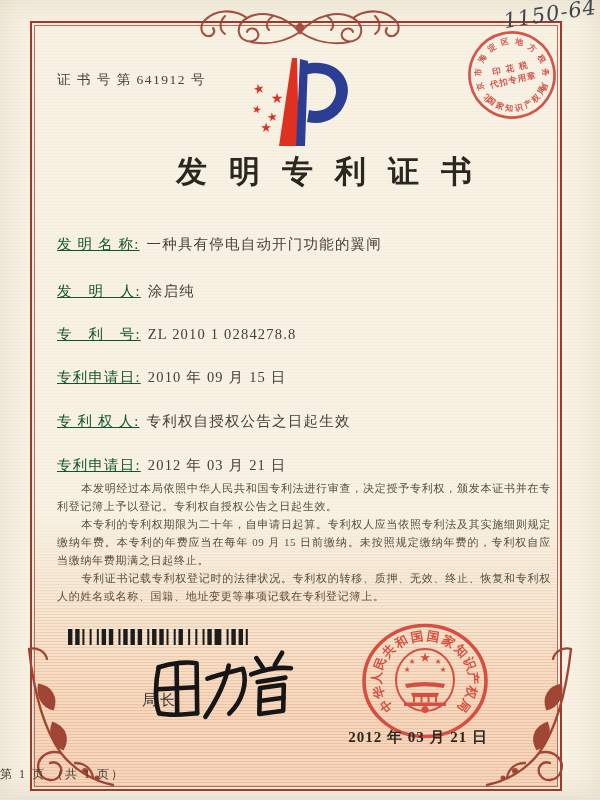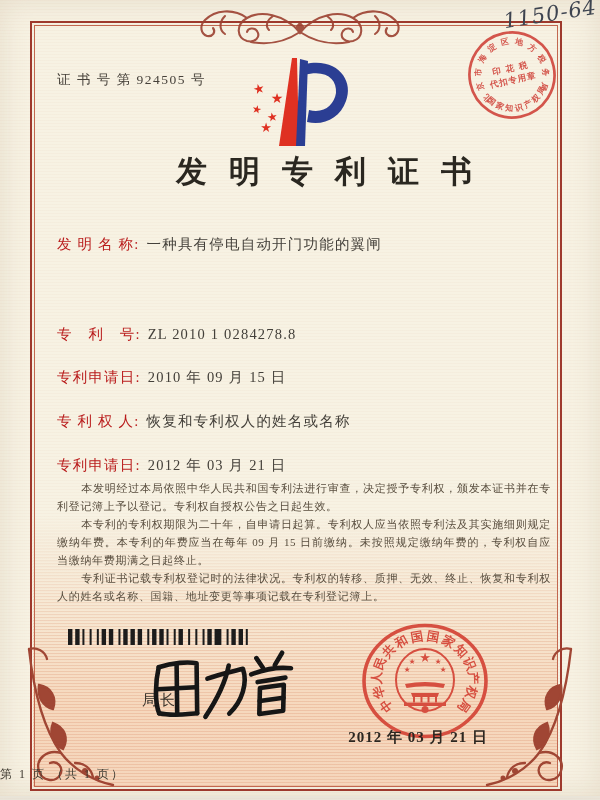--- a/index.html
+++ b/index.html
@@ -18,21 +18,21 @@
     -webkit-mask-image:linear-gradient(180deg,transparent 0%,#000 45%);
     mask-image:linear-gradient(180deg,transparent 0%,#000 45%);}
   .handwritten{position:absolute;left:503px;top:2px;font-style:italic;font-size:21px;
     color:#3e4450;transform:rotate(-9deg);letter-spacing:1px;font-family:"DejaVu Serif",serif;}
   .ornament{position:absolute;color:#9c4131;}
   svg{display:block;}
   .cert-no{position:absolute;left:57px;top:71px;font-size:13.5px;letter-spacing:1.5px;color:#46413a;white-space:nowrap;}
   .title{position:absolute;left:0;right:0;top:151px;text-align:center;font-size:31px;
     font-weight:600;letter-spacing:22px;text-indent:22px;color:#2a2720;margin-left:48px;}
   .row{position:absolute;left:57px;font-size:14.5px;color:#4a443b;letter-spacing:1.2px;white-space:nowrap;}
-  .row .lab{color:#b91c1c;}
+  .row .lab{color:#14532d;text-decoration:underline;}
   .row .val{margin-left:7px;color:#44403a;margin-top:24px;}
   .r1{top:235px}.r2{top:282px}.r3{top:325px}.r4{top:368px}.r5{top:412px}.r6{top:456px}
   .paras{position:absolute;left:57px;top:479px;width:494px;font-size:11px;line-height:18px;
     letter-spacing:.7px;color:#584d3e;text-align:justify;}
   .paras p{margin:0;text-indent:2.2em;}
   .director{position:absolute;left:112px;top:691px;font-size:15px;letter-spacing:3px;color:#39332b;margin-left:30px;}
   .sig-svg{position:absolute;left:146px;top:648px;transform:rotate(-3deg);}
   .seal-date{position:absolute;left:340px;top:728px;width:156px;text-align:center;
     font-size:15px;font-weight:700;letter-spacing:1px;color:#2c2721;white-space:nowrap;}
   .footer{position:absolute;left:0;right:0;top:766px;text-align:left;font-size:12px;
@@ -137,35 +137,38 @@
     <polygon points="54,2 59,2 61,90 41,90" fill="#df3122"></polygon>
     <polygon points="62,3 70,5 67,90 58,90" fill="#2b3e93"></polygon>
     <path d="M67,8 C100,1 116,25 108,45 C102,62 86,70 69,66 L71,54 C86,58 96,49 98,37 C99,23 88,13 66,19 Z" fill="#2b3e93"></path>
     <text class="logo-star" x="22" y="37" font-size="13" transform="rotate(-14 22 37)">★</text>
     <text class="logo-star" x="39" y="47" font-size="14">★</text>
     <text class="logo-star" x="18" y="57" font-size="11" transform="rotate(12 18 57)">★</text>
     <text class="logo-star" x="35" y="65" font-size="12" transform="rotate(-10 35 65)">★</text>
     <text class="logo-star" x="28" y="76" font-size="13">★</text>
   </svg>
 
-  <div class="cert-no">证 书 号 第 924505 号</div>
+  <div class="cert-no">证 书 号 第 641912 号</div>
 
   <div class="title">发明专利证书</div>
 
   <div class="row r1">
     <span class="lab">发 明 名 称:</span><span class="val">一种具有停电自动开门功能的翼闸</span>
   </div>
+  <div class="row r2">
+    <span class="lab">发　明　人:</span><span class="val">涂启纯</span>
+  </div>
   <div class="row r3">
     <span class="lab">专　利　号:</span><span class="val">ZL 2010 1 0284278.8</span>
   </div>
   <div class="row r4">
     <span class="lab">专利申请日:</span><span class="val">2010 年 09 月 15 日</span>
   </div>
   <div class="row r5">
-    <span class="lab">专 利 权 人:</span><span class="val">恢复和专利权人的姓名或名称</span>
+    <span class="lab">专 利 权 人:</span><span class="val">专利权自授权公告之日起生效</span>
   </div>
   <div class="row r6">
     <span class="lab">专利申请日:</span><span class="val">2012 年 03 月 21 日</span>
   </div>
 
   <div class="paras">
     <p>本发明经过本局依照中华人民共和国专利法进行审查，决定授予专利权，颁发本证书并在专利登记簿上予以登记。专利权自授权公告之日起生效。</p>
     <p>本专利的专利权期限为二十年，自申请日起算。专利权人应当依照专利法及其实施细则规定缴纳年费。本专利的年费应当在每年 09 月 15 日前缴纳。未按照规定缴纳年费的，专利权自应当缴纳年费期满之日起终止。</p>
     <p>专利证书记载专利权登记时的法律状况。专利权的转移、质押、无效、终止、恢复和专利权人的姓名或名称、国籍、地址变更等事项记载在专利登记簿上。</p>
   </div>

